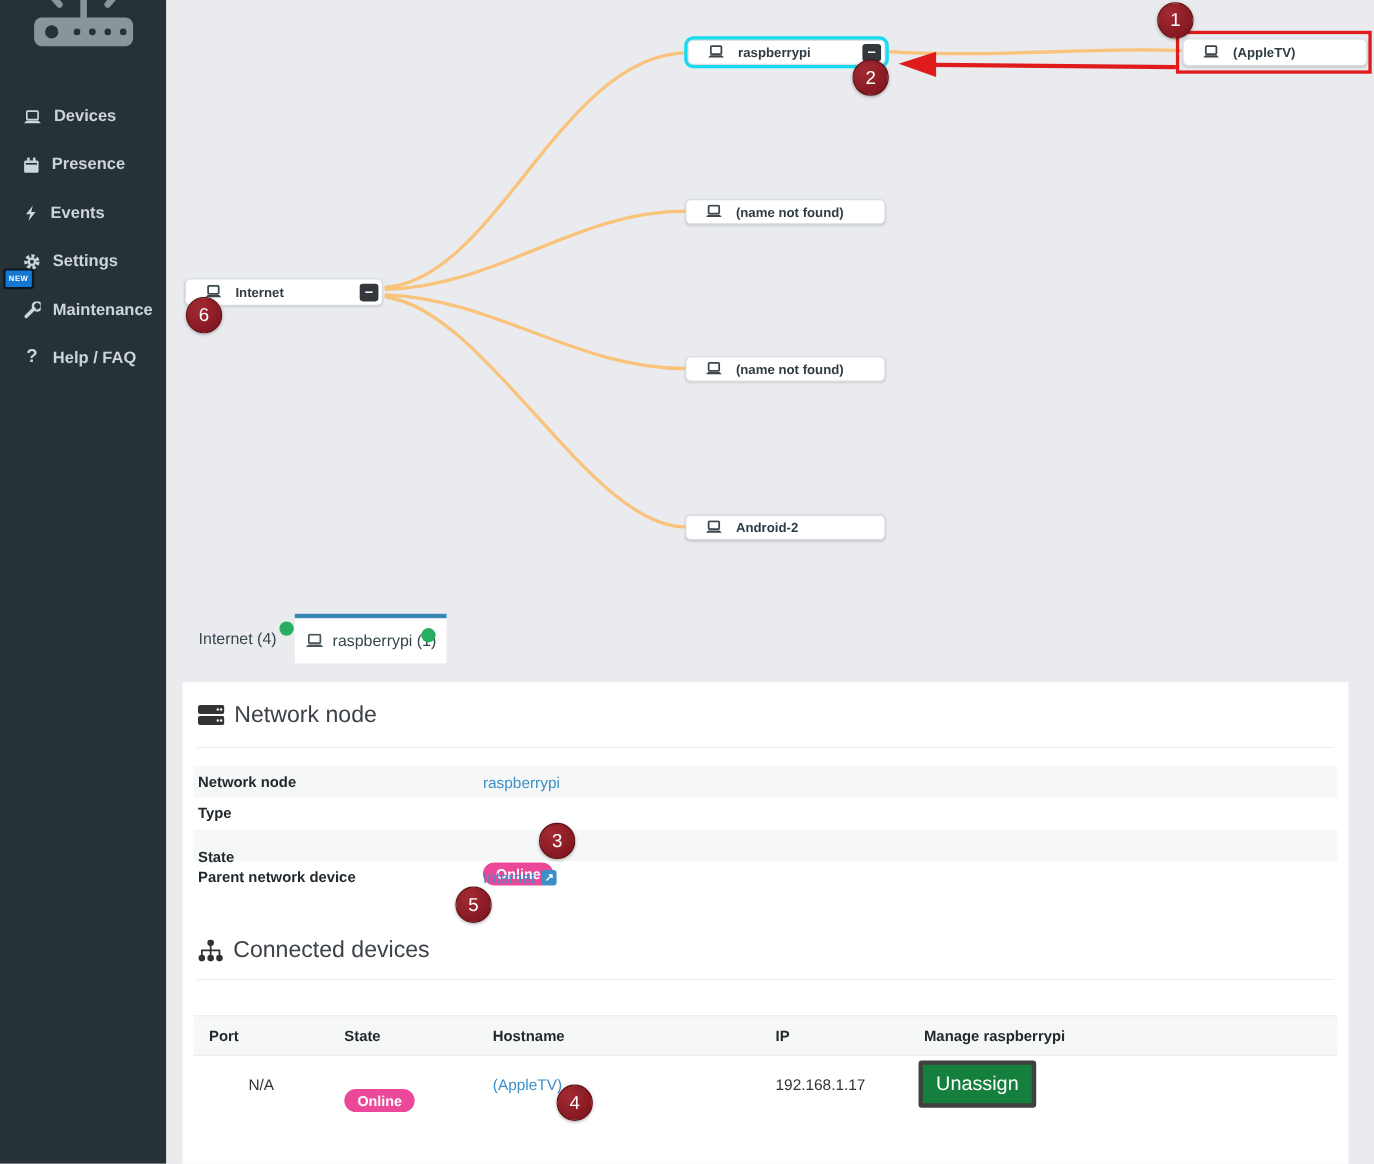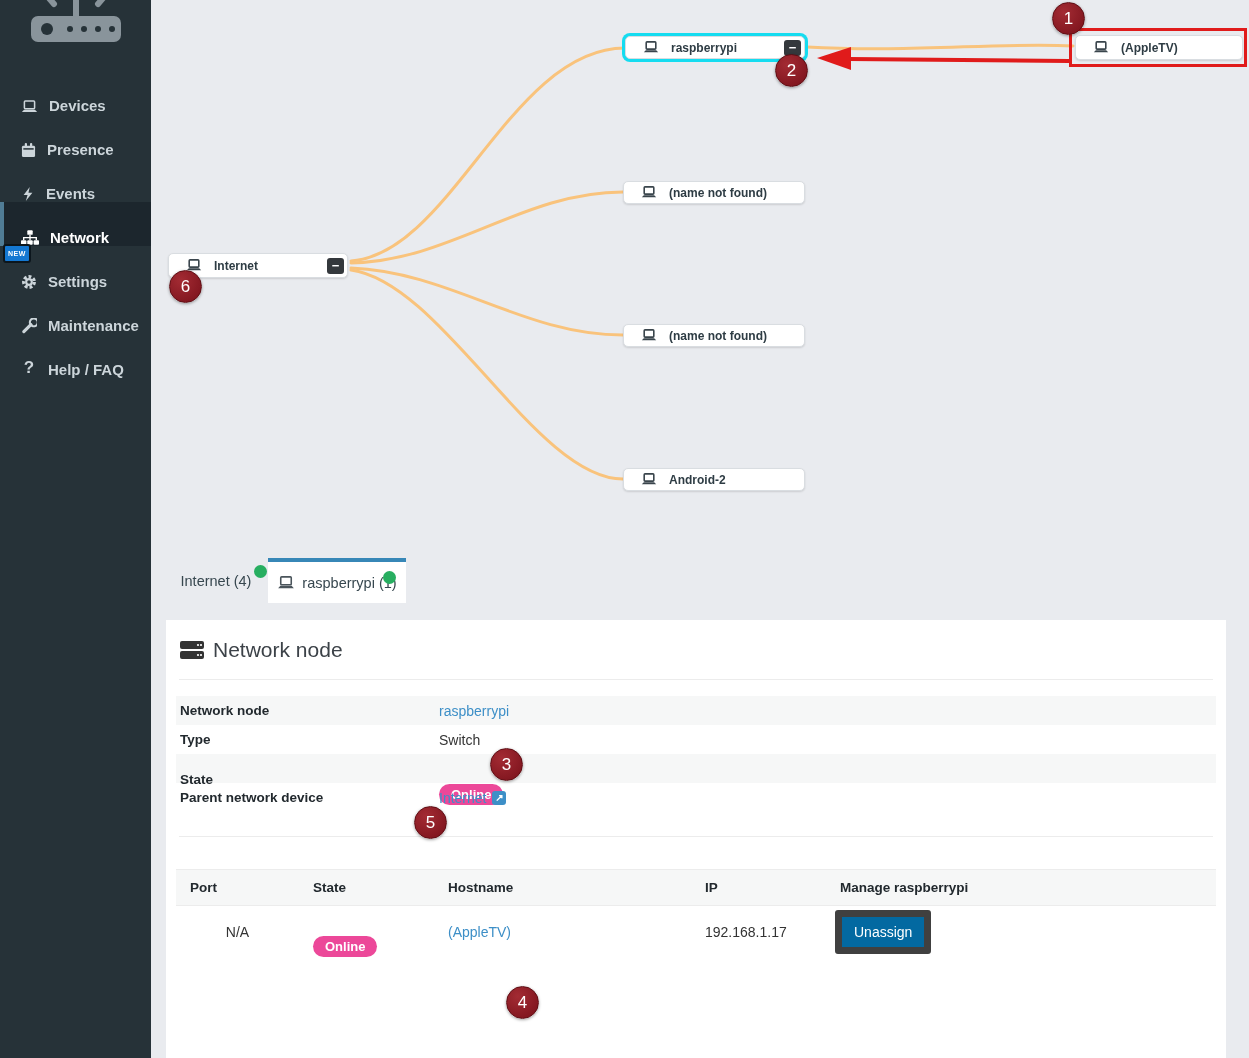--- a/index.html
+++ b/index.html
@@ -93,22 +93,22 @@
   .cd-section { margin-top:24px; }
   .cd-table { margin:14px 10px 0 10px; }
   .cd-head, .cd-row { display:grid;
     grid-template-columns:123px 135px 257px 135px auto; align-items:center; }
   .cd-head { height:37px; background:#f6f7f7; border-top:1px solid #ececec;
     border-bottom:1px solid #ececec;margin-top:32px; }
   .cd-head > div { font-size:13.5px; font-weight:700; color:#22292e; padding-left:14px; }
   .cd-row { height:42px; }
   .cd-row > div { font-size:14px; color:#333; padding-left:14px; }
   .cd-row .cell-port { text-align:center; padding-left:0; }
-  .unassign-btn { display:inline-block; background:#0369a1; border:7px solid #404040;
-    color:#fff; font-size:14px; padding:7px 12px; border-radius:3px;
+  .unassign-btn { display:inline-block; background:#15803d; border:4px solid #404040;
+    color:#fff; font-size:18px; padding:7px 12px; border-radius:3px;
     cursor:pointer; margin-left:-5px; }
 </style>
 </head>
 <body>
 
 <div class="stage">
 
   <aside class="sidebar">
     <svg class="router-art" width="124" height="58" viewBox="0 0 124 58">
       <g stroke="currentColor" stroke-width="6" stroke-linecap="round" fill="none">
@@ -140,30 +140,20 @@
           <rect x="2.5" y="5.5" width="11" height="1.6" fill="#263238"></rect>
         </svg>
         <span>Presence</span>
       </div>
       <div class="side-item">
         <svg width="14" height="16" viewBox="0 0 16 16">
           <polygon points="10,0 3,9 7.5,9 5.5,16 13,6.5 8.5,6.5" fill="currentColor"></polygon>
         </svg>
         <span>Events</span>
       </div>
-      <div class="side-item active">
-        <svg width="18" height="16" viewBox="0 0 20 17">
-          <rect x="7" y="0" width="6" height="5" rx="1" fill="currentColor"></rect>
-          <rect x="0" y="11" width="6" height="5" rx="1" fill="currentColor"></rect>
-          <rect x="7" y="11" width="6" height="5" rx="1" fill="currentColor"></rect>
-          <rect x="14" y="11" width="6" height="5" rx="1" fill="currentColor"></rect>
-          <path d="M10 5 V8 M3 11 V8 H17 V11 M10 8 V11" stroke="currentColor" stroke-width="1.5" fill="none"></path>
-        </svg>
-        <span>Network</span>
-      </div>
       <div class="side-item">
         <svg width="16" height="16" viewBox="0 0 18 18">
           <circle cx="9" cy="9" r="6" fill="none" stroke="currentColor" stroke-width="3.6" stroke-dasharray="3.2 2.2"></circle>
           <circle cx="9" cy="9" r="4.4" fill="currentColor"></circle>
           <circle cx="9" cy="9" r="2" fill="#263238"></circle>
         </svg>
         <span>Settings</span>
       </div>
       <div class="side-item">
         <svg width="16" height="16" viewBox="0 0 17 17">
@@ -302,38 +292,47 @@
 
       <div class="detail-rows">
         <div class="drow">
           <div class="dlabel">Network node</div>
           <div class="dvalue">
               <a class="link">raspberrypi</a>
             </div>
         </div>
         <div class="drow">
           <div class="dlabel">Type</div>
-          <div class="dvalue">Switch</div>
         </div>
         <div class="drow">
           <div class="dlabel">State</div>
           <div class="dvalue">
               <span class="pill">Online</span>
             </div>
         </div>
         <div class="drow">
           <div class="dlabel">Parent network device</div>
           <div class="dvalue">
             <a class="link">Internet</a>
             <span class="ext-ico">↗</span>
           </div>
         </div>
       </div>
 
       <div class="cd-section">
+        <div class="sec-heading" style="margin-top:40px;">
+          <svg width="23" height="21" viewBox="0 0 23 21">
+            <circle cx="11.5" cy="3" r="3" fill="#333"></circle>
+            <circle cx="3.5" cy="17" r="3" fill="#333"></circle>
+            <circle cx="11.5" cy="17" r="3" fill="#333"></circle>
+            <circle cx="19.5" cy="17" r="3" fill="#333"></circle>
+            <path d="M11.5 3 V10 M3.5 17 V10 H19.5 V17 M11.5 10 V17" stroke="#333" stroke-width="1.6" fill="none"></path>
+          </svg>
+          <span>Connected devices</span>
+        </div>
         <div class="hr hr2"></div>
 
         <div class="cd-table">
           <div class="cd-head">
             <div>Port</div>
             <div>State</div>
             <div>Hostname</div>
             <div>IP</div>
             <div>Manage raspberrypi</div>
           </div>

